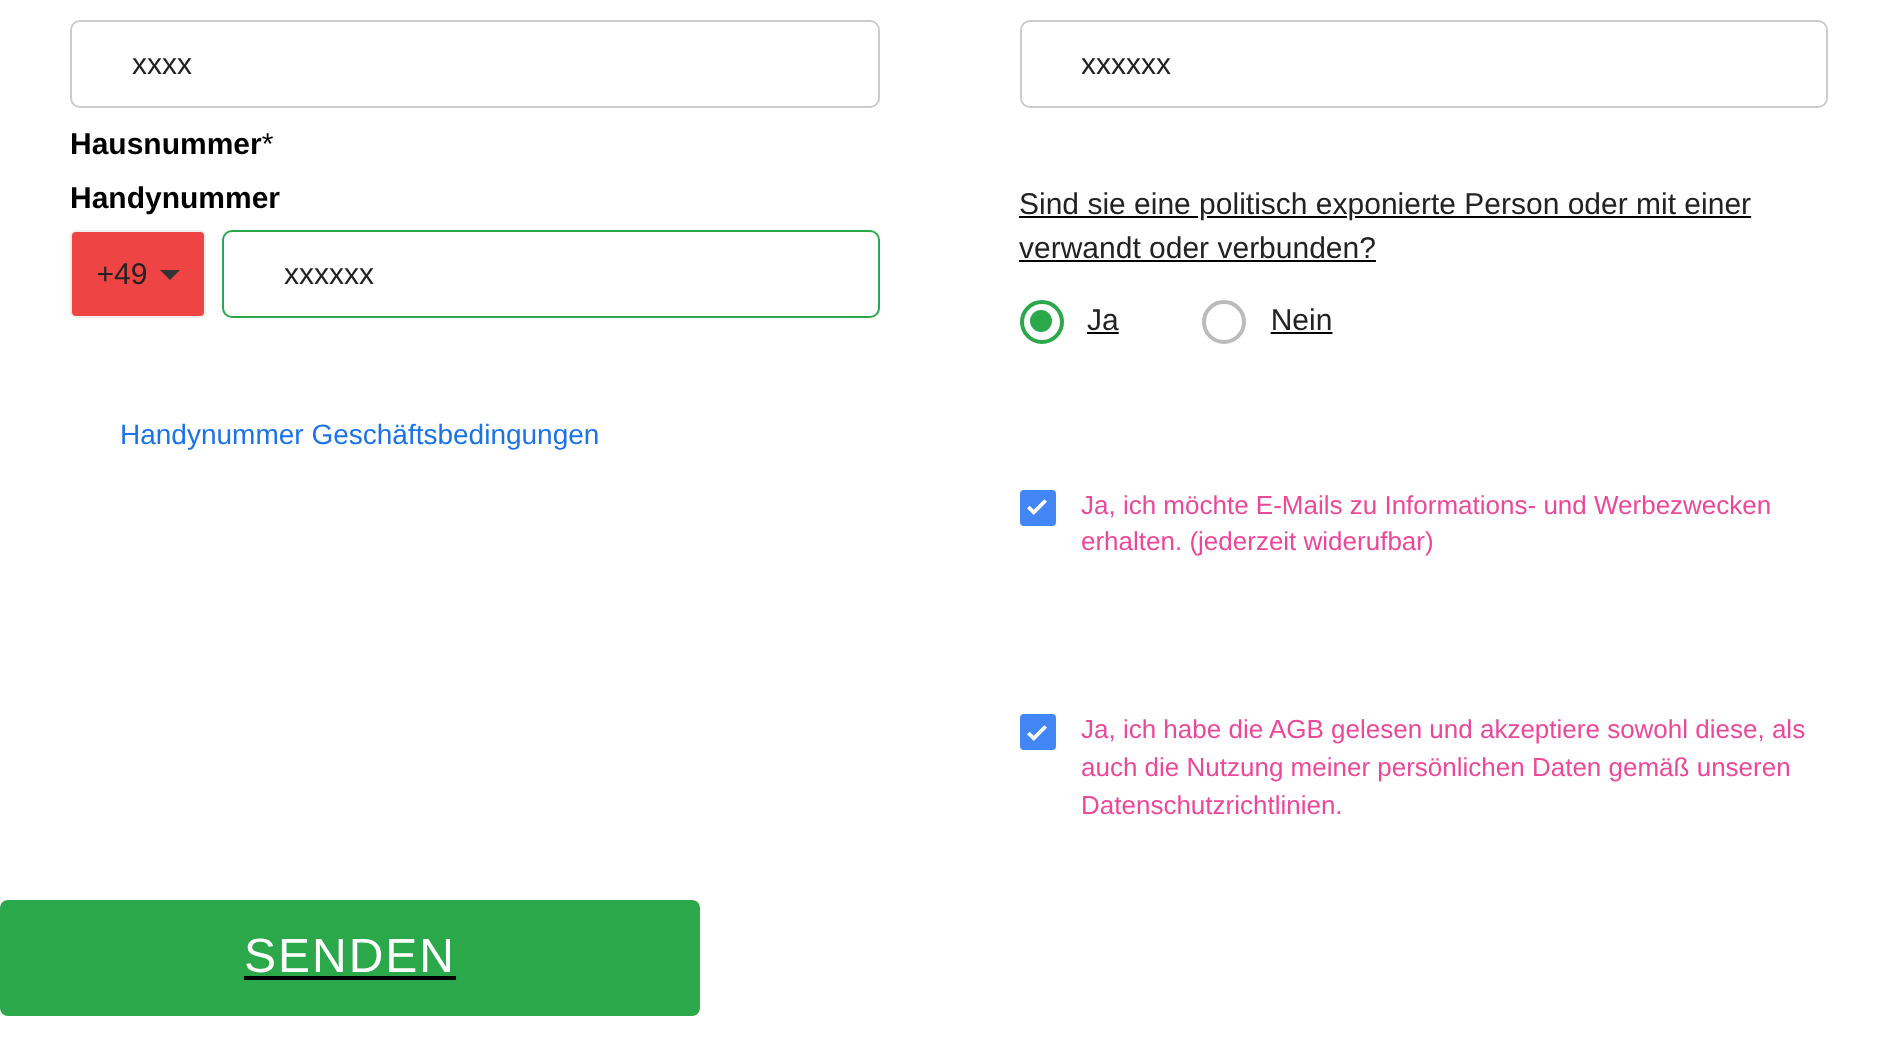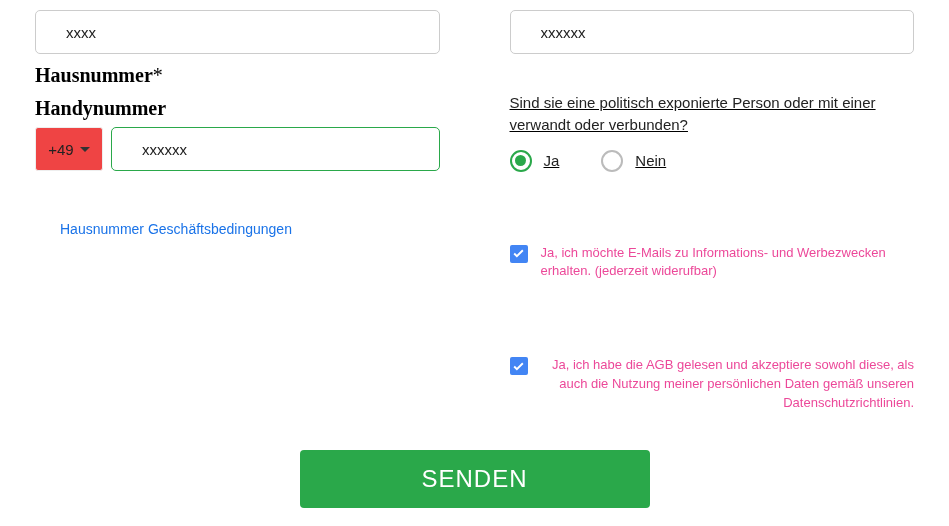--- a/index.html
+++ b/index.html
@@ -23,26 +23,25 @@
     .left-col {
       width: 405px;
     }
     .right-col {
       width: 405px;
     }
     .field-group {
       margin-bottom: 10px;
     }
     .field-label {
-      font-size: 20px;
+      font-size: 15px;
       font-weight: bold;
       color: #000;
       margin-bottom: 7px;
       display: block;
-      font-family: Liberation Serif, serif;
     }
     .field-label .required {
       font-weight: normal;
     }
     .text-input {
       width: 100%;
       height: 44px;
       border: 1px solid #ccc;
       border-radius: 5px;
       padding: 0 30px;
@@ -141,21 +140,20 @@
     .checkbox-block {
       margin-top: 72px;
     }
     .checkbox-row {
       display: flex;
       gap: 13px;
       align-items: flex-start;
     }
     .checkbox-row + .checkbox-row {
       margin-top: 75px;
-      text-align: right;
     }
     .checkbox {
       width: 18px;
       height: 18px;
       background: #4285f4;
       border-radius: 2px;
       flex-shrink: 0;
       display: flex;
       align-items: center;
       justify-content: center;
@@ -170,21 +168,22 @@
       font-size: 13px;
       color: #ec4899;
       line-height: 1.45;
     }
     .submit-row {
       position: absolute;
       bottom: 18px;
       left: 0;
       width: 100%;
       display: flex;
-      justify-content: center;
+      justify-content: flex-start;
+      text-decoration: underline;
     }
     .submit-btn {
       background: #2aa84a;
       color: #fff;
       border: none;
       border-radius: 4px;
       width: 350px;
       height: 58px;
       font-size: 24px;
       letter-spacing: 1px;
@@ -213,21 +212,21 @@
       <div class="phone-row">
         <div class="country-code">
           <span>+49</span>
           <span class="caret"></span>
         </div>
         <input type="text" class="text-input green-border phone-input" value="xxxxxx" style="">
       </div>
     </div>
 
     <div class="links-block">
-      <a class="link">Hausnummer Geschäftsbedingungen</a>
+      <a class="link">Handynummer Geschäftsbedingungen</a>
     </div>
 
   </div>
 
   <div class="right-col">
 
     <div class="field-group">
       <input type="text" class="text-input" value="xxxxxx" style="">
     </div>
 

